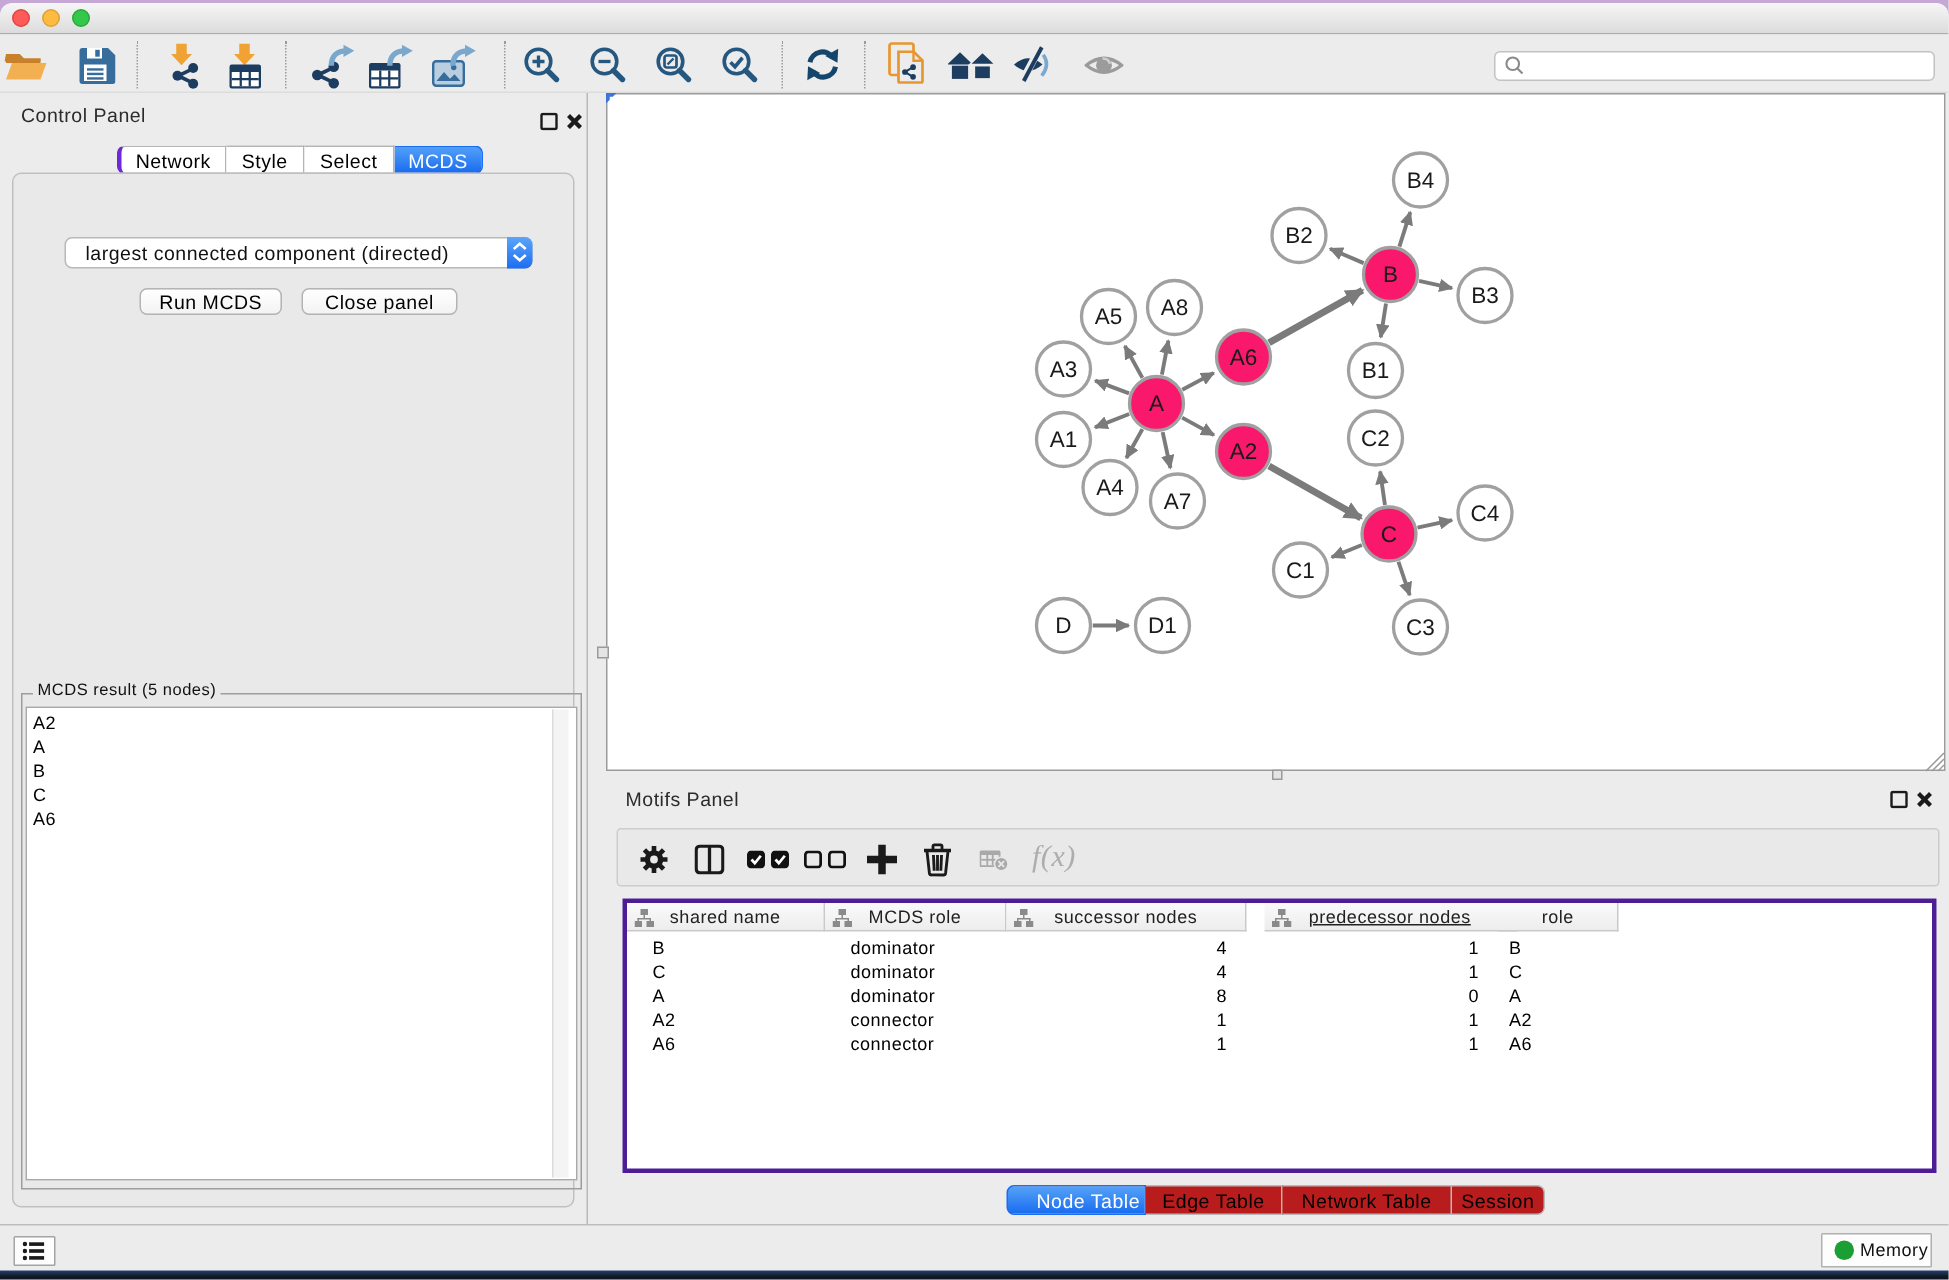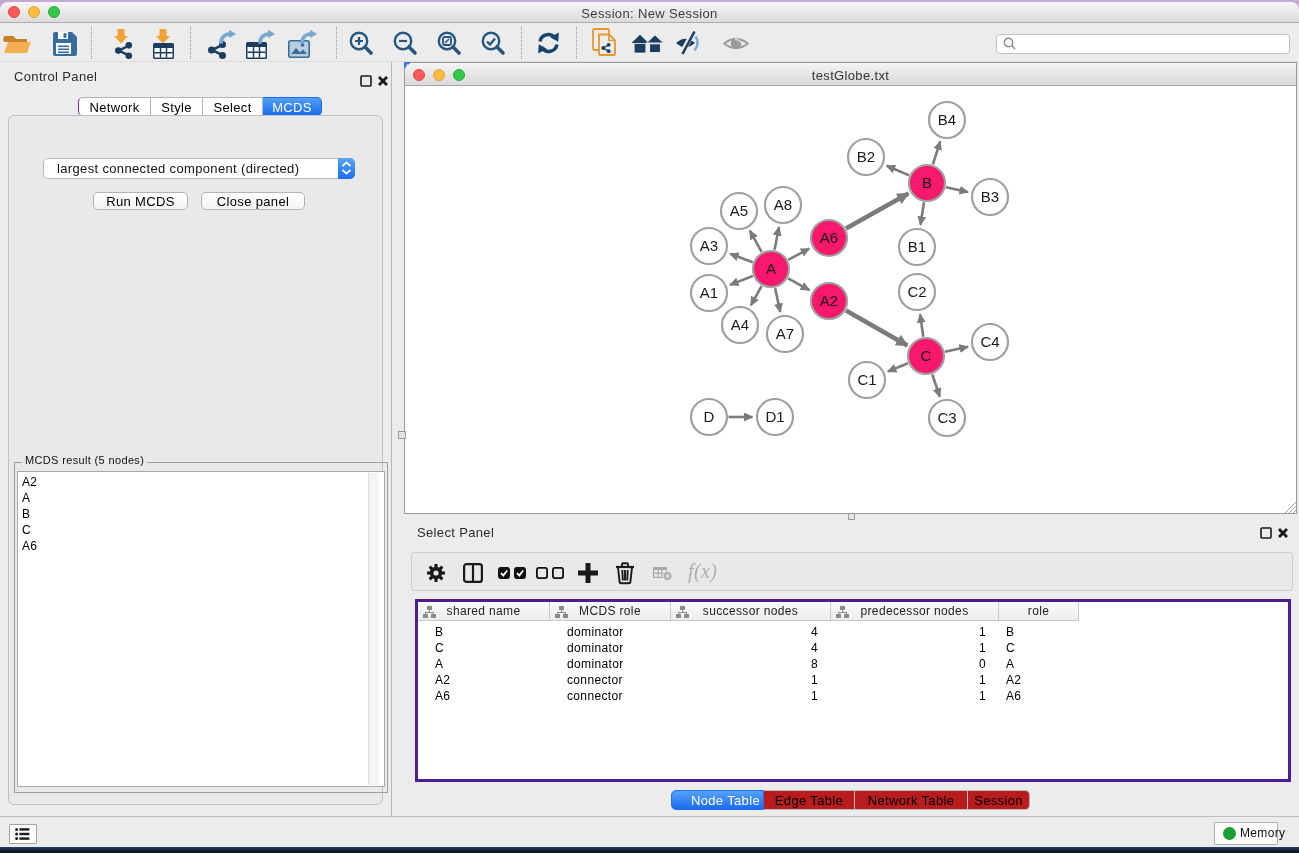--- a/index.html
+++ b/index.html
@@ -15,21 +15,21 @@
   #title-text{width:100%;top:4px;text-align:center;font-size:13px;color:#3c3c3c;}
   #toolbar{left:0;top:23px;width:1299px;height:39px;background:#ececec;border-bottom:1px solid #dcdcdc;box-sizing:border-box;}
   .sep{top:4px;width:0;height:32px;border-left:1px dotted #9a9a9a;}
   #search{left:996px;top:11px;width:292px;height:18px;background:#fff;
     border:1px solid #c2c2c2;border-radius:4px;}
   #cpanel{left:0;top:62px;width:392px;height:754px;background:#ececec;border-right:1px solid #b8b8b8;box-sizing:border-box;}
   #cp-title{left:14px;top:7px;font-size:13px;color:#2b2b2b;position:absolute;}
   .wbtn{position:absolute;}
   .tab{top:35px;height:19px;line-height:19px;font-size:13px;text-align:center;position:absolute;
     background:#fff;border:1px solid #b4b4b4;border-left:none;color:#000;box-sizing:border-box;}
-  .tab.first{border-left:1px solid #6d28d9;border-radius:5px 0 0 5px;}
+  .tab.first{border-left:3px solid #6d28d9;border-radius:5px 0 0 5px;}
   .tab.sel{background:linear-gradient(#52a0f8,#1a6cf0);color:#fff;border-color:#1a6cf0;
     border-radius:0 5px 5px 0;}
   #cp-box{left:8px;top:53px;width:375px;height:690px;background:#e9e9e9;position:absolute;
     border:1px solid #c0c0c0;border-radius:6px;box-sizing:border-box;}
   #opt-label{left:0;top:76px;width:392px;text-align:center;font-size:13px;color:#1d1d1d;position:absolute;}
   #dropdown{left:43px;top:96px;width:312px;height:21px;background:#fff;position:absolute;
     border:1px solid #b9b9b9;border-radius:5px;box-sizing:border-box;font-size:13px;color:#111;}
   #dd-text{left:13px;top:2px;position:absolute;}
   #dd-btn{right:-1px;top:-1px;width:17px;height:21px;position:absolute;border-radius:0 5px 5px 0;
     background:linear-gradient(#5ba5f9,#1c6ef1);}
@@ -57,32 +57,31 @@
     text-align:center;line-height:19px;color:#222;}
   .trow{position:absolute;height:16px;line-height:16px;color:#000;}
   .btab{top:790px;height:20px;line-height:20px;font-size:13px;text-align:center;
     background:#b91c1c;border:1px solid #b9b9b9;border-left:none;color:#000;box-sizing:border-box;position:absolute;}
   .btab.sel{background:linear-gradient(#55a2f8,#1a6cf0);color:#fff;border-color:#1a6cf0;
     border-radius:5px 0 0 5px;border-left:1px solid #1a6cf0;padding-left:16px;}
   .btab.last{border-radius:0 5px 5px 0;}
   #statusbar{left:0;top:816px;width:1299px;height:31px;background:#ececec;border-top:1px solid #bdbdbd;box-sizing:border-box;}
   #listbtn{left:9px;top:824px;width:28px;height:20px;background:#fdfdfd;border:1px solid #a4a4a4;
     border-radius:1px;box-sizing:border-box;}
-  #membtn{left:1214px;top:822px;width:64px;height:23px;background:#fdfdfd;border:1px solid #b0b0b0;
+  #membtn{left:1214px;top:822px;width:74px;height:23px;background:#fdfdfd;border:1px solid #b0b0b0;
     border-radius:1px;box-sizing:border-box;font-size:12px;color:#111;}
   #wall{left:0;top:847px;width:1299px;height:6px;background:linear-gradient(#24406f,#101722 70%);}
 </style>
 </head>
 <body>
 <div id="topstrip" class="abs"></div>
 <div id="titlebar" class="abs">
   <div class="abs tl" style="left:8px;background:#fc5b57;border:1px solid #e2443f;box-sizing:border-box;"></div>
   <div class="abs tl" style="left:28px;background:#fdbc40;border:1px solid #dfa036;box-sizing:border-box;"></div>
   <div class="abs tl" style="left:48px;background:#34c84a;border:1px solid #28a838;box-sizing:border-box;"></div>
-  <div id="title-text" class="abs">Session: New Session</div>
 </div>
 <div id="toolbar" class="abs">
   <div class="sep abs" style="left:91px;"></div>
   <div class="sep abs" style="left:190px;"></div>
   <div class="sep abs" style="left:336px;"></div>
   <div class="sep abs" style="left:521px;"></div>
   <div class="sep abs" style="left:576px;"></div>
 <svg class="abs" style="left:3px;top:8px;" width="30" height="24" viewBox="0 0 30 24">
       <path d="M1,5 h9 l3,3 h11 v3 h-23 z" fill="#c9802a"></path>
       <path d="M1,22 L5,11 h23 L24,22 z" fill="#f2b052"></path>
@@ -246,26 +245,20 @@
   <div id="fieldset">
     <div id="fs-legend">MCDS result (5 nodes)</div>
     <div id="fs-list">
       <div style="padding:2px 0 0 4px;line-height:16px;">A2<br>A<br>B<br>C<br>A6</div>
       <div id="fs-scroll"></div>
     </div>
   </div>
 </div>
 <div id="rightbg" class="abs"></div>
 <div id="netwin" class="abs">
-  <div id="net-tbar">
-    <div class="abs tl" style="left:8px;top:6px;background:#fc5b57;border:1px solid #e2443f;box-sizing:border-box;"></div>
-    <div class="abs tl" style="left:28px;top:6px;background:#fdbc40;border:1px solid #dfa036;box-sizing:border-box;"></div>
-    <div class="abs tl" style="left:48px;top:6px;background:#34c84a;border:1px solid #28a838;box-sizing:border-box;"></div>
-    <div id="net-title">testGlobe.txt</div>
-  </div>
   <svg width="8" height="8" style="position:absolute;left:-1px;top:-1px;">
       <path d="M0,0 h7 l-2.5,2.5 h-2 v2 l-2.5,2.5 z" fill="#3b76d6"></path>
     </svg>
   <svg width="16" height="16" style="position:absolute;left:876px;top:436px;">
       <g stroke="#9a9a9a" stroke-width="1">
         <line x1="15" y1="3" x2="3" y2="15"></line>
         <line x1="15" y1="7" x2="7" y2="15"></line>
         <line x1="15" y1="11" x2="11" y2="15"></line>
       </g>
     </svg>
@@ -337,21 +330,21 @@
 <circle cx="542" cy="333" r="18" fill="#ffffff" stroke="#a0a0a0" stroke-width="2.2"></circle>
 <text x="542" y="338" text-anchor="middle" font-size="15" fill="#1a1a1a">C3</text>
 <circle cx="304" cy="332" r="18" fill="#ffffff" stroke="#a0a0a0" stroke-width="2.2"></circle>
 <text x="304" y="337" text-anchor="middle" font-size="15" fill="#1a1a1a">D</text>
 <circle cx="370" cy="332" r="18" fill="#ffffff" stroke="#a0a0a0" stroke-width="2.2"></circle>
 <text x="370" y="337" text-anchor="middle" font-size="15" fill="#1a1a1a">D1</text>
 </svg>
 </div>
 <div class="abs" style="left:398px;top:431px;width:8px;height:8px;background:#e4e4e4;border:1px solid #9a9a9a;box-sizing:border-box;"></div>
 <div class="abs" style="left:848px;top:513px;width:7px;height:7px;background:#e4e4e4;border:1px solid #9a9a9a;box-sizing:border-box;"></div>
-<div id="tp-title" class="abs">Select Panel</div>
+<div id="tp-title" class="abs">Motifs Panel</div>
 <svg class="abs" style="left:1260px;top:527px;" width="12" height="12">
     <rect x="1" y="1" width="10" height="10" rx="1" fill="none" stroke="#1a1a1a" stroke-width="1.6"></rect>
   </svg>
 <svg class="abs" style="left:1277px;top:527px;" width="12" height="12">
     <path d="M1,3 L3,1 L6,4 L9,1 L11,3 L8,6 L11,9 L9,11 L6,8 L3,11 L1,9 L4,6 z" fill="#1a1a1a"></path>
   </svg>
 <div id="tp-toolbar" class="abs">
     <svg style="position:absolute;left:14px;top:10px;" width="20" height="20" viewBox="0 0 20 20">
       <g fill="#1a1a1a">
         <circle cx="10" cy="10" r="6.2"></circle>
@@ -431,21 +424,21 @@
         <g fill="#8a8a8a">
           <rect x="4" y="0" width="5" height="4"></rect>
           <rect x="0" y="8" width="5" height="4"></rect>
           <rect x="8" y="8" width="5" height="4"></rect>
           <rect x="6" y="4" width="1" height="2.5"></rect>
           <rect x="2" y="6" width="9" height="1"></rect>
           <rect x="2" y="6" width="1" height="2.5"></rect>
           <rect x="10" y="6" width="1" height="2.5"></rect>
         </g>
       </svg>successor nodes</div>
-  <div class="th" style="left:413px;width:168px;"><svg width="13" height="12" viewBox="0 0 13 12" style="position:absolute;left:5px;top:4px;">
+  <div class="th" style="left:425px;width:168px;text-decoration:underline;"><svg width="13" height="12" viewBox="0 0 13 12" style="position:absolute;left:5px;top:4px;">
         <g fill="#8a8a8a">
           <rect x="4" y="0" width="5" height="4"></rect>
           <rect x="0" y="8" width="5" height="4"></rect>
           <rect x="8" y="8" width="5" height="4"></rect>
           <rect x="6" y="4" width="1" height="2.5"></rect>
           <rect x="2" y="6" width="9" height="1"></rect>
           <rect x="2" y="6" width="1" height="2.5"></rect>
           <rect x="10" y="6" width="1" height="2.5"></rect>
         </g>
       </svg>predecessor nodes</div>

